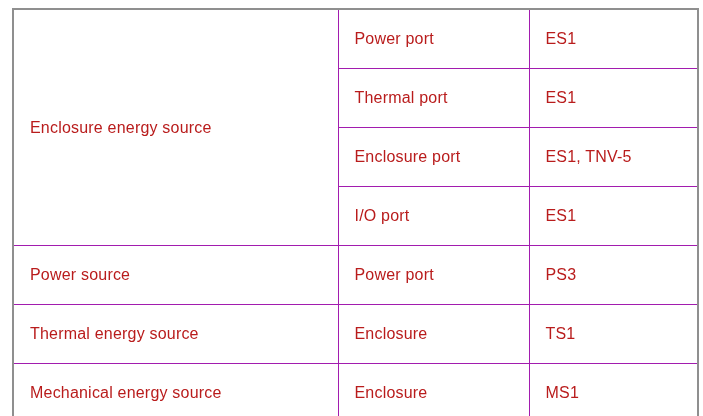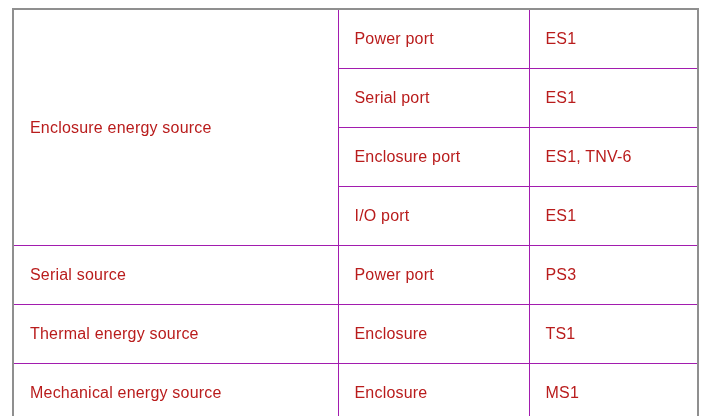--- a/index.html
+++ b/index.html
@@ -60,33 +60,33 @@
         <col class="c2">
         <col class="c3">
     </colgroup>
     <tbody>
       <tr>
         <td class="merged-top" rowspan="4">Enclosure energy source</td>
         <td>Power port</td>
         <td>ES1</td>
       </tr>
       <tr>
-        <td>Serial port</td>
+        <td>Thermal port</td>
         <td>ES1</td>
       </tr>
       <tr>
         <td>Enclosure port</td>
-        <td>ES1, TNV-6</td>
+        <td>ES1, TNV-5</td>
       </tr>
       <tr>
         <td>I/O port</td>
         <td>ES1</td>
       </tr>
       <tr>
-        <td>Serial source</td>
+        <td>Power source</td>
         <td>Power port</td>
         <td>PS3</td>
       </tr>
       <tr>
         <td>Thermal energy source</td>
         <td>Enclosure</td>
         <td>TS1</td>
       </tr>
       <tr>
         <td>Mechanical energy source</td>

